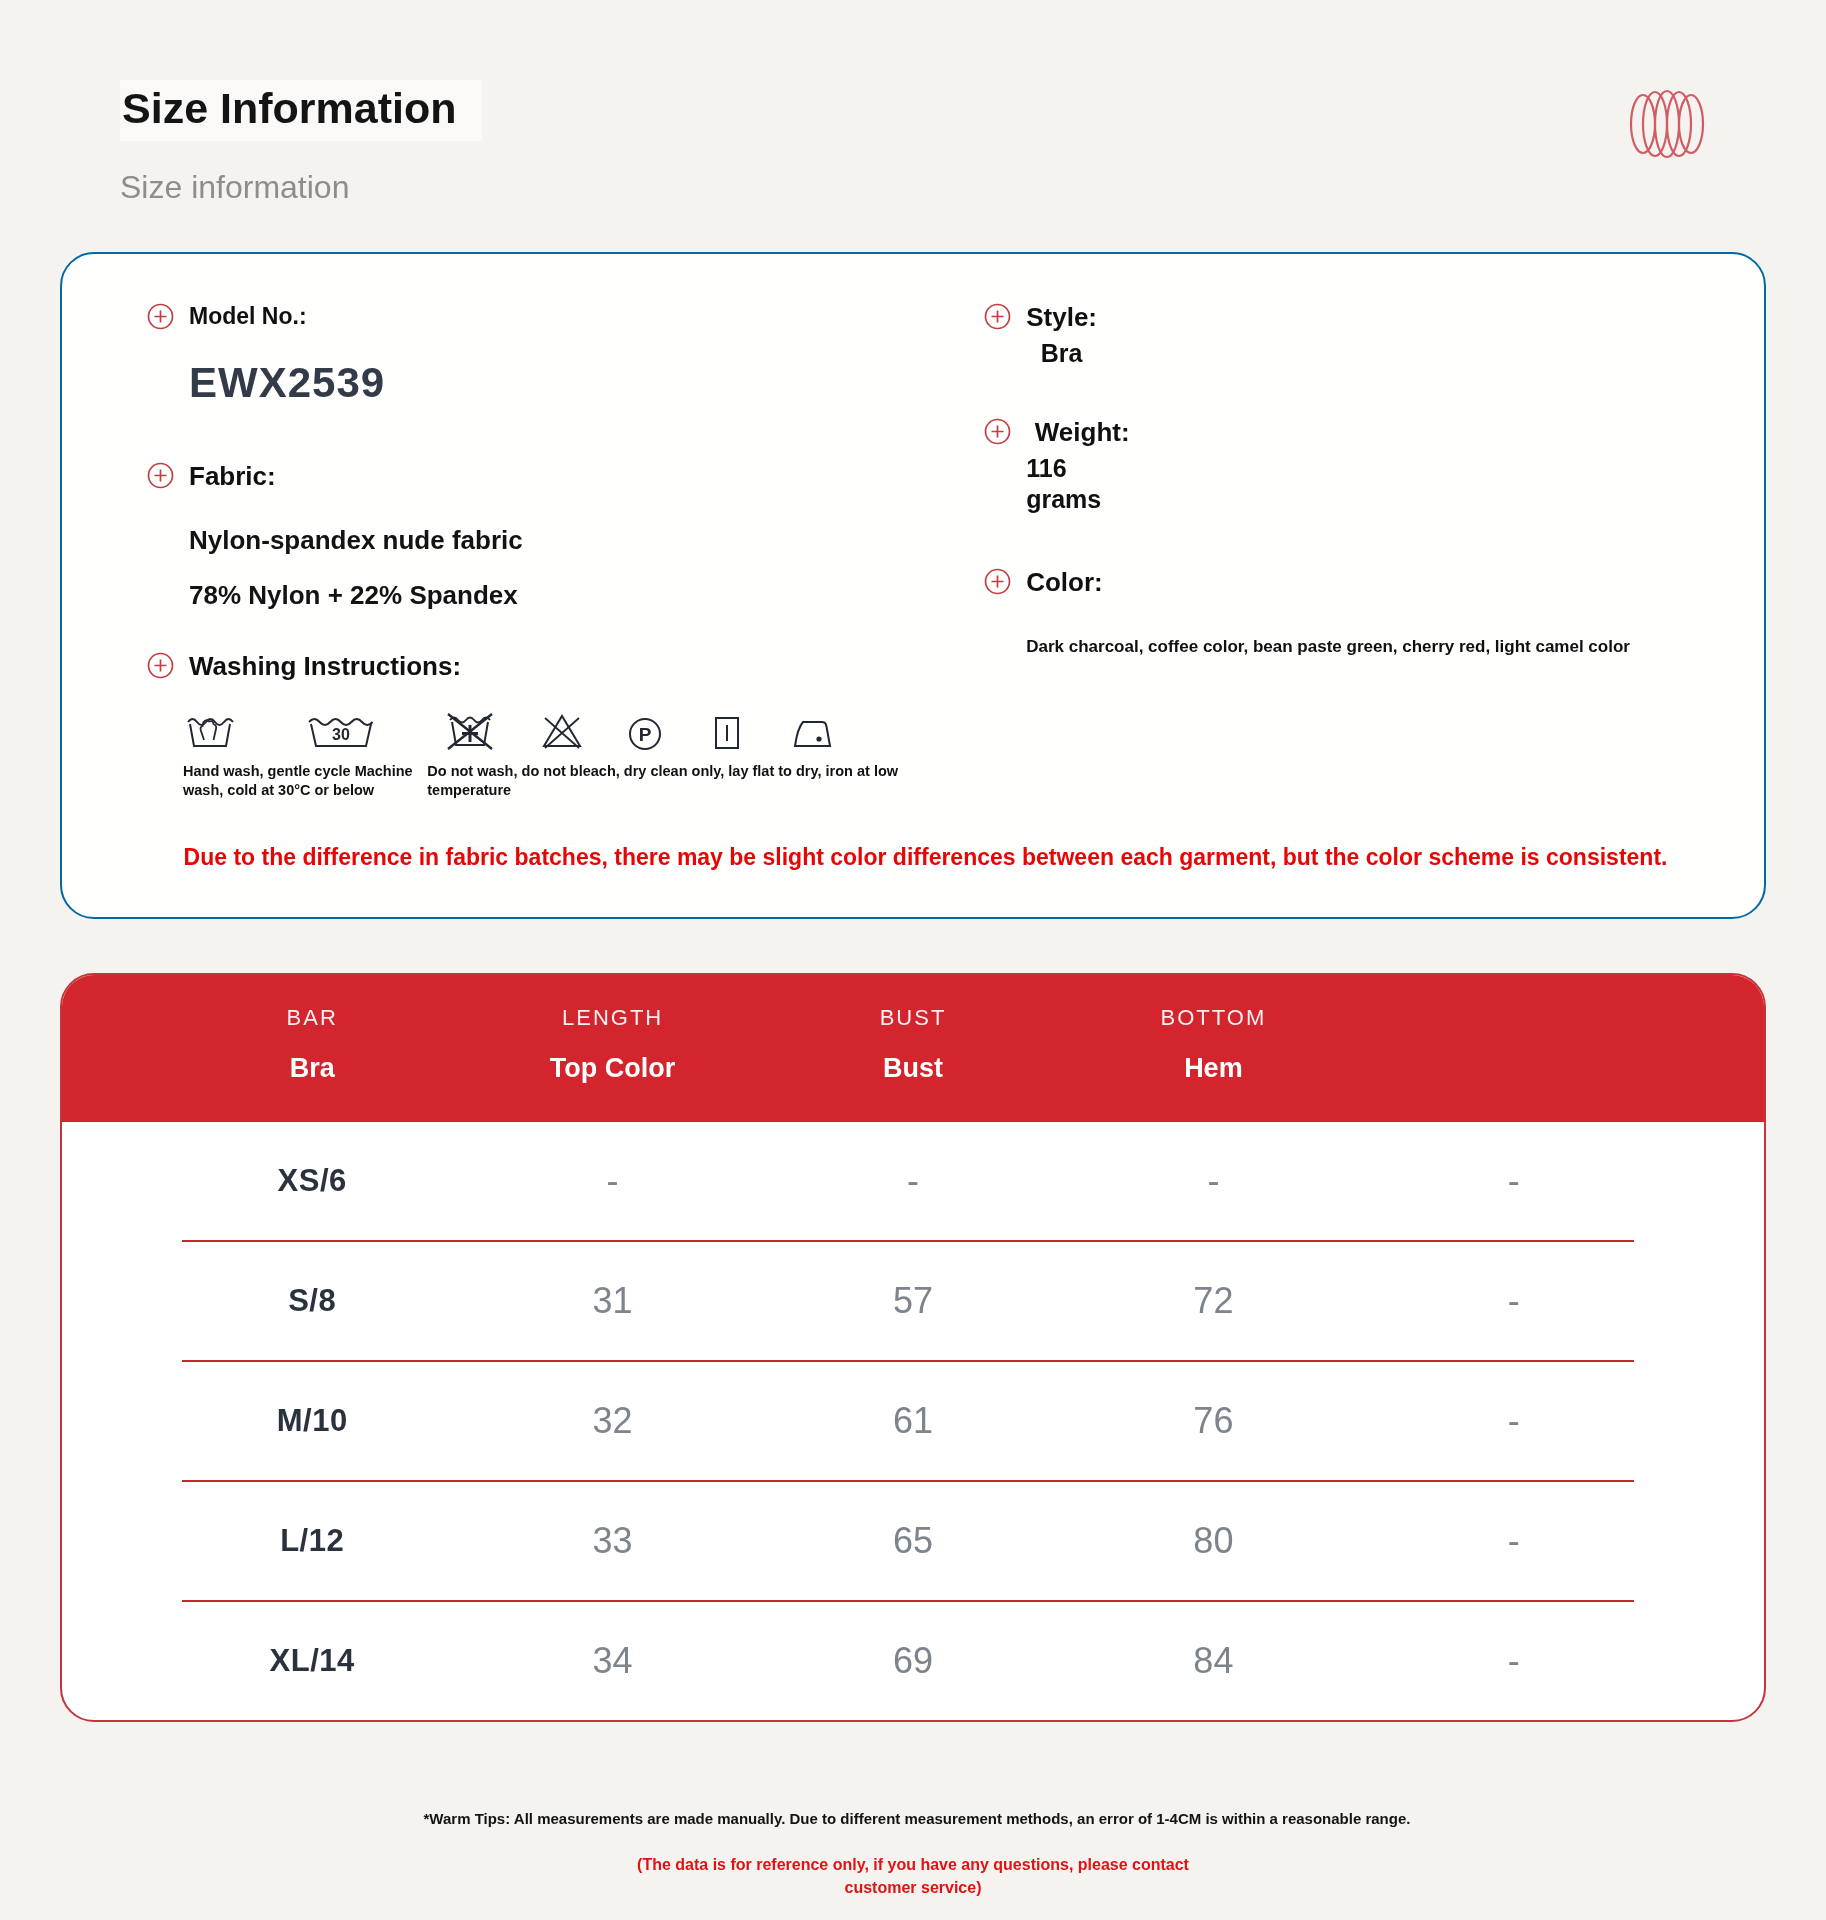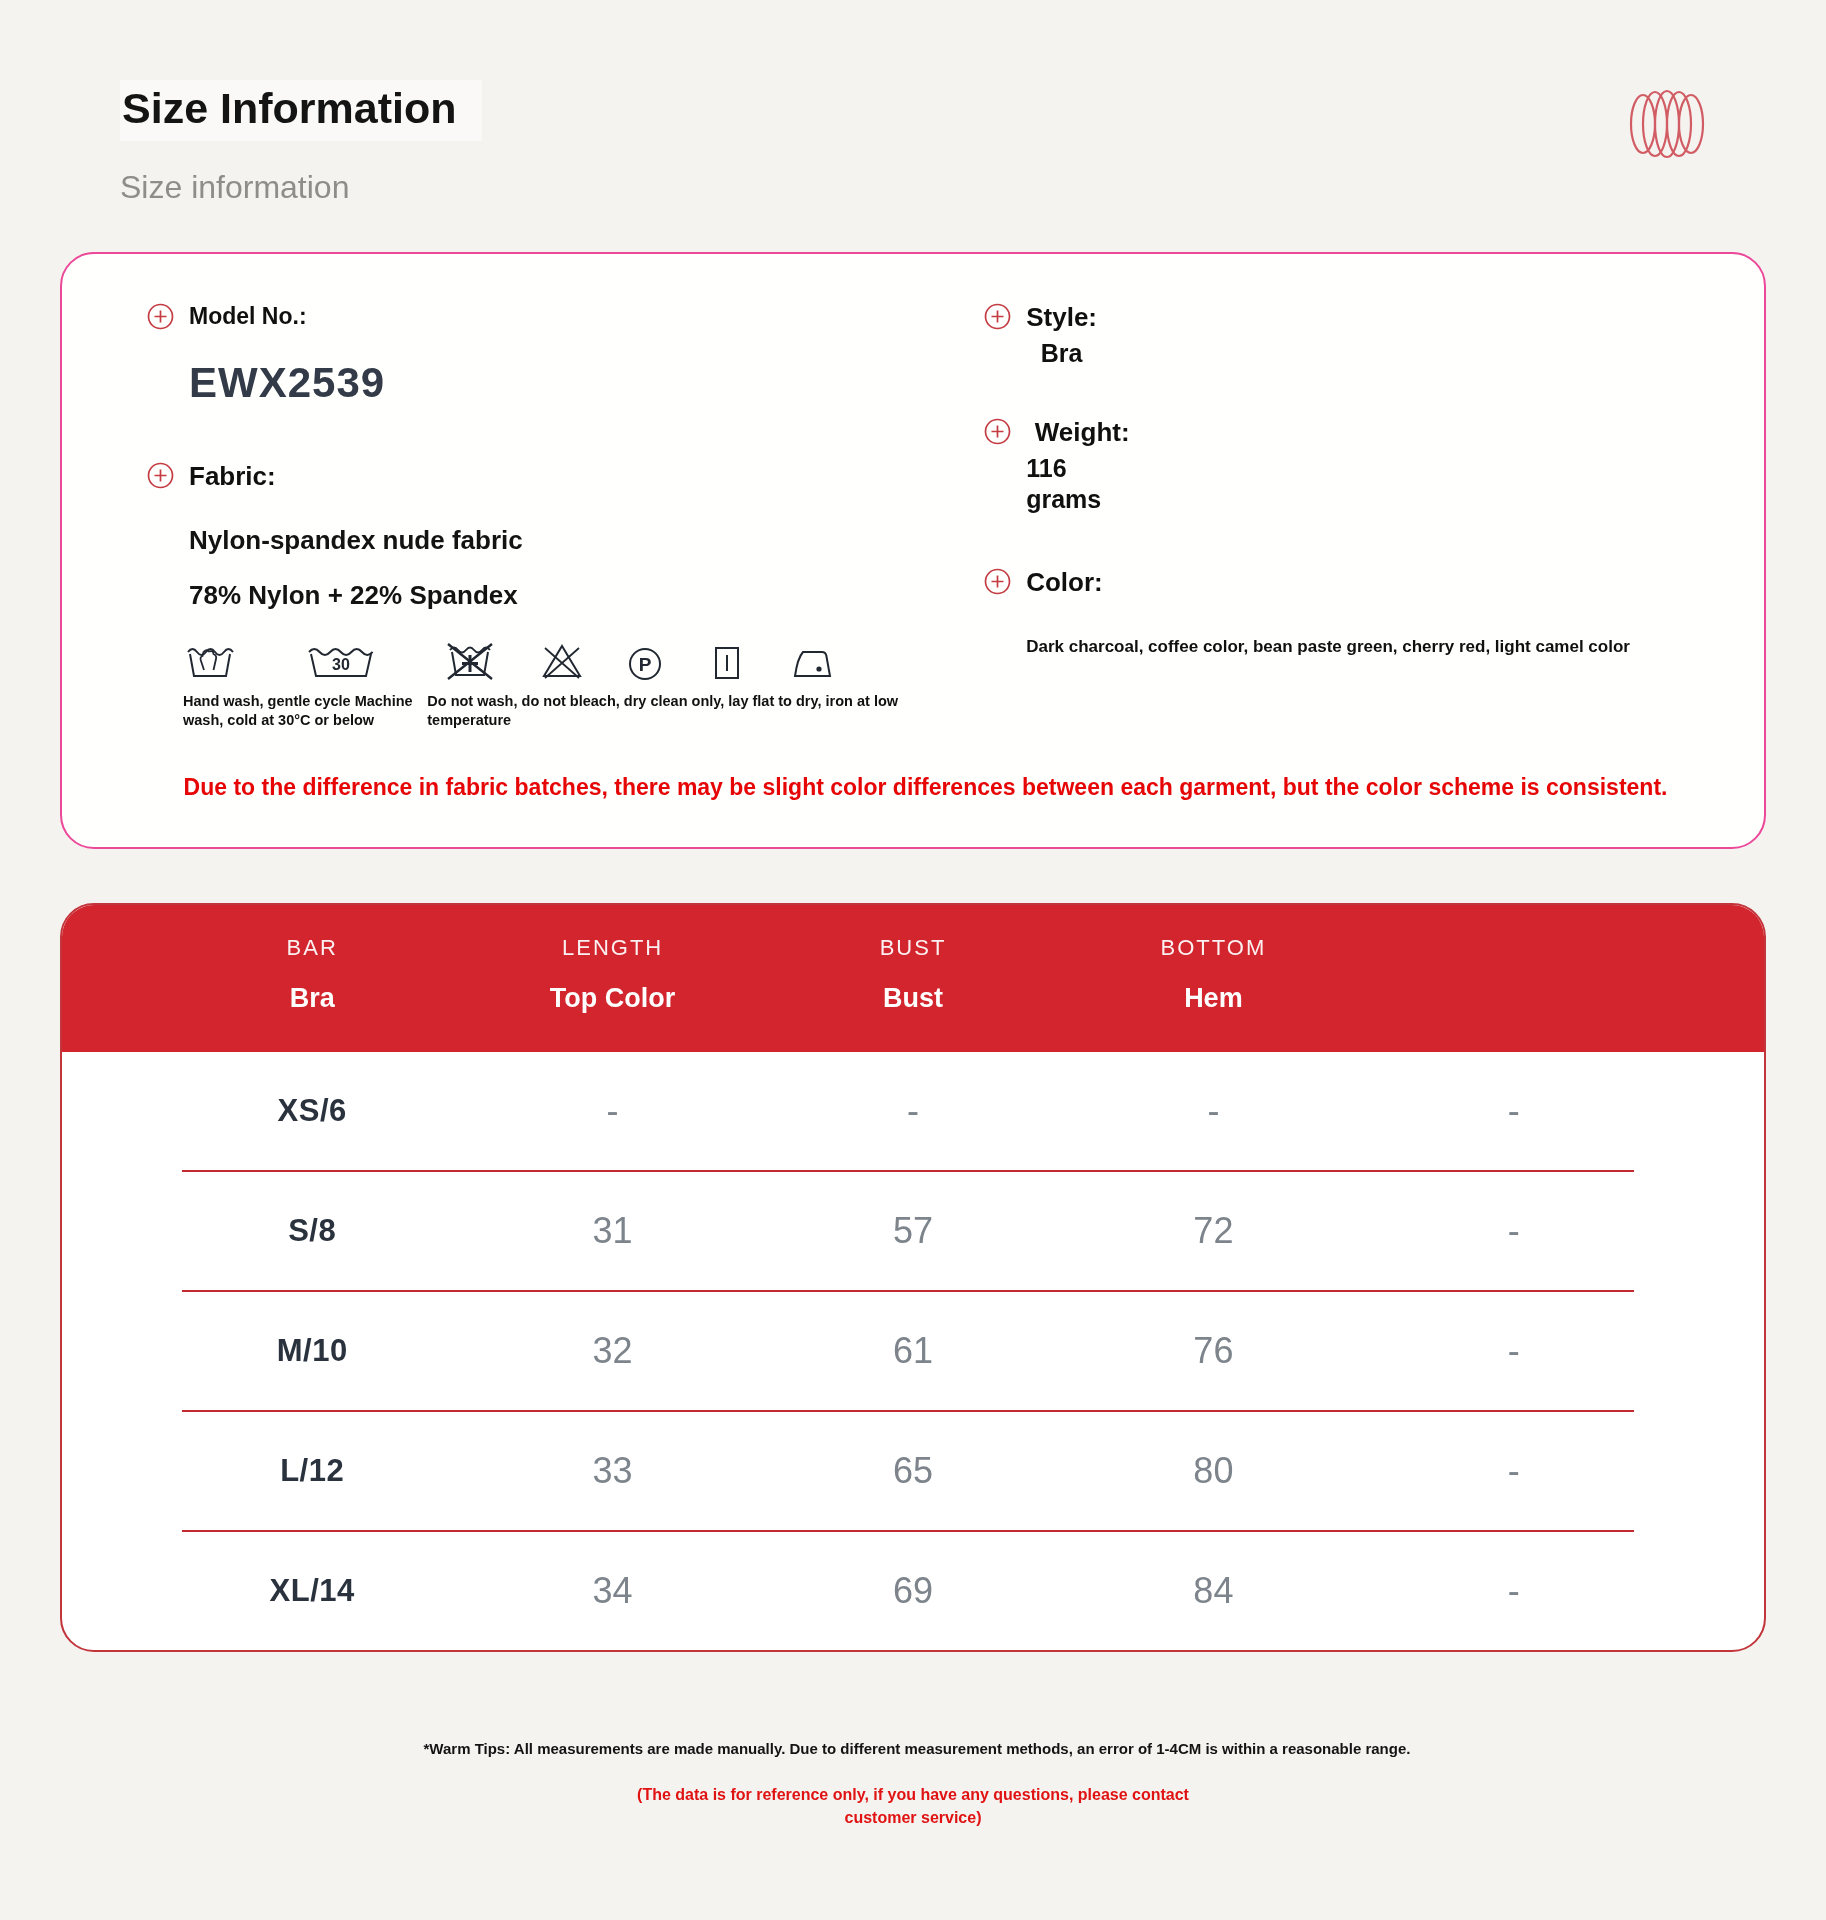--- a/index.html
+++ b/index.html
@@ -18,21 +18,21 @@
     font-size:43px; font-weight:700; color:#141414;
     background:#faf9f7; padding:4px 26px 8px 2px;
   }
   .page-subtitle { margin-top:28px; font-size:32px; color:#8f8d89; }
   .brand-logo { position:absolute; top:88px; right:120px; width:78px; height:72px; }
 
   
   .info-card {
     margin:46px 60px 0;
     background:#fffffe;
-    border:2px solid #ec4899;
+    border:2px solid #0369a1;
     border-radius:34px;
   }
   .card-cols { display:grid; grid-template-columns:53% 47%; padding:48px 60px 0 85px; }
 
   .label-row { display:flex; align-items:flex-start; gap:15px; }
   .plus-icon { flex:0 0 27px; margin-top:1px; }
   .lab { font-weight:700; color:#101010; }
   .lab-sm { font-size:23px; line-height:29px; }
   .lab-md { font-size:26px; line-height:30px; }
 
@@ -140,20 +140,27 @@
       <div class="label-row fabric-label">
         <svg class="plus-icon" width="27" height="27" viewBox="0 0 27 27" fill="none">
           <circle cx="13.5" cy="13.5" r="12" stroke="#c43c42" stroke-width="1.7"></circle>
           <path d="M13.5 7.5 V19.5 M7.5 13.5 H19.5" stroke="#c43c42" stroke-width="1.7"></path>
         </svg>
         <span class="lab lab-md">Fabric:</span>
       </div>
       <div class="fabric-line1">Nylon-spandex nude fabric</div>
       <div class="fabric-line2">78% Nylon + 22% Spandex</div>
 
+      <div class="label-row washing-label">
+        <svg class="plus-icon" width="27" height="27" viewBox="0 0 27 27" fill="none">
+          <circle cx="13.5" cy="13.5" r="12" stroke="#c43c42" stroke-width="1.7"></circle>
+          <path d="M13.5 7.5 V19.5 M7.5 13.5 H19.5" stroke="#c43c42" stroke-width="1.7"></path>
+        </svg>
+        <span class="lab lab-md">Washing Instructions:</span>
+      </div>
 
       <div class="wash-icons">
         <svg class="wi-1" width="50" height="44" viewBox="0 0 50 44" fill="none" stroke="#222831" stroke-width="2">
           <path d="M3 13 q4.5 -6 9 0 q4.5 6 9 0 q4.5 -6 9 0 q4.5 6 9 0 q4.5 -6 9 0"></path>
           <path d="M5 15 L9 37 H41 L45 15"></path>
           <path d="M19 31 L16 22 q-1.5 -4 1.5 -5 l1 -4 q3 -3.5 5.5 -0.5 q4.5 -1.5 4.5 2.5 q3.5 1.5 2.5 5 l-2.5 11" stroke-width="1.8"></path>
         </svg>
         <svg class="wi-2" width="72" height="44" viewBox="0 0 72 44" fill="none" stroke="#222831" stroke-width="2">
           <path d="M4 13 q5.3 -6 10.6 0 q5.3 6 10.6 0 q5.3 -6 10.6 0 q5.3 6 10.6 0 q5.3 -6 10.6 0 q5.3 6 10.6 0"></path>
           <path d="M6 15 L11 37 H61 L66 15"></path>

